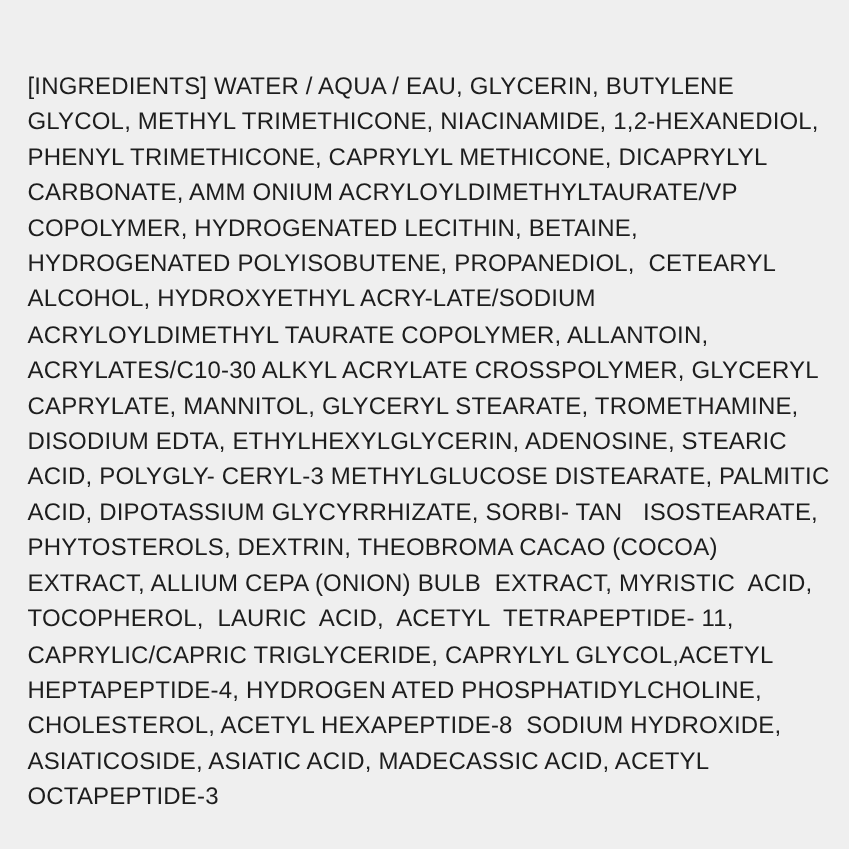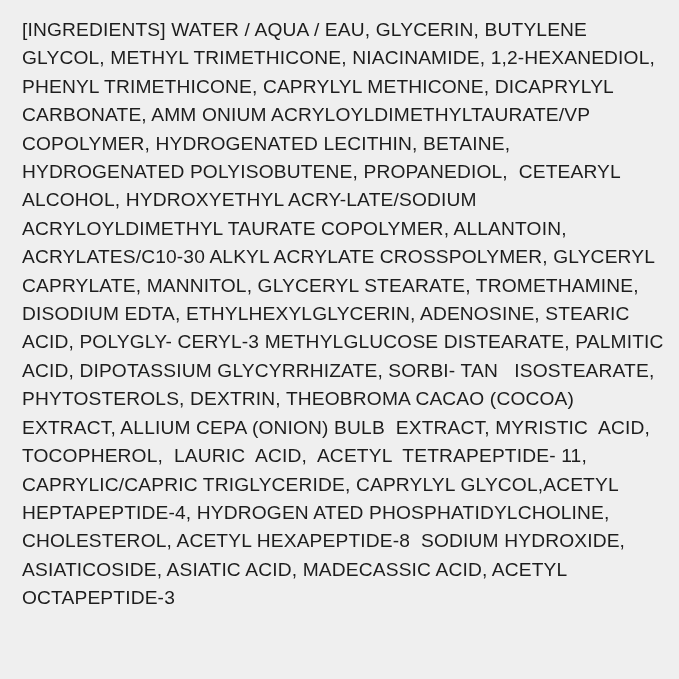--- a/index.html
+++ b/index.html
@@ -21,20 +21,21 @@
     background: #efefef;
   }
   .ingredients-block {
     font-size: 19.2px;
     line-height: 28.4px;
     color: #1d1d1d;
     letter-spacing: 0.15px;
     white-space: pre-wrap;
     word-break: normal;
     text-align: left;
+    margin-top: 40px;
   }
 </style>
 </head>
 <body>
 
 <div class="page">
   <div class="ingredients-block">[INGREDIENTS] WATER / AQUA / EAU, GLYCERIN, BUTYLENE GLYCOL, METHYL TRIMETHICONE, NIACINAMIDE, 1,2-HEXANEDIOL, PHENYL TRIMETHICONE, CAPRYLYL METHICONE, DICAPRYLYL CARBONATE, AMM ONIUM ACRYLOYLDIMETHYLTAURATE/VP COPOLYMER, HYDROGENATED LECITHIN, BETAINE, HYDROGENATED POLYISOBUTENE, PROPANEDIOL,  CETEARYL    ALCOHOL, HYDROXYETHYL ACRY-LATE/SODIUM ACRYLOYLDIMETHYL TAURATE COPOLYMER, ALLANTOIN, ACRYLATES/C10-30 ALKYL ACRYLATE CROSSPOLYMER, GLYCERYL CAPRYLATE, MANNITOL, GLYCERYL STEARATE, TROMETHAMINE,    DISODIUM EDTA, ETHYLHEXYLGLYCERIN, ADENOSINE, STEARIC ACID, POLYGLY- CERYL-3 METHYLGLUCOSE DISTEARATE, PALMITIC ACID, DIPOTASSIUM GLYCYRRHIZATE, SORBI- TAN   ISOSTEARATE, PHYTOSTEROLS, DEXTRIN, THEOBROMA CACAO (COCOA) EXTRACT, ALLIUM CEPA (ONION) BULB  EXTRACT, MYRISTIC  ACID,  TOCOPHEROL,  LAURIC  ACID,  ACETYL  TETRAPEPTIDE- 11,    CAPRYLIC/CAPRIC TRIGLYCERIDE, CAPRYLYL GLYCOL,ACETYL    HEPTAPEPTIDE-4, HYDROGEN ATED PHOSPHATIDYLCHOLINE,    CHOLESTEROL, ACETYL HEXAPEPTIDE-8  SODIUM HYDROXIDE, ASIATICOSIDE, ASIATIC ACID, MADECASSIC ACID, ACETYL OCTAPEPTIDE-3</div>
 </div>
 
 </body></html>

